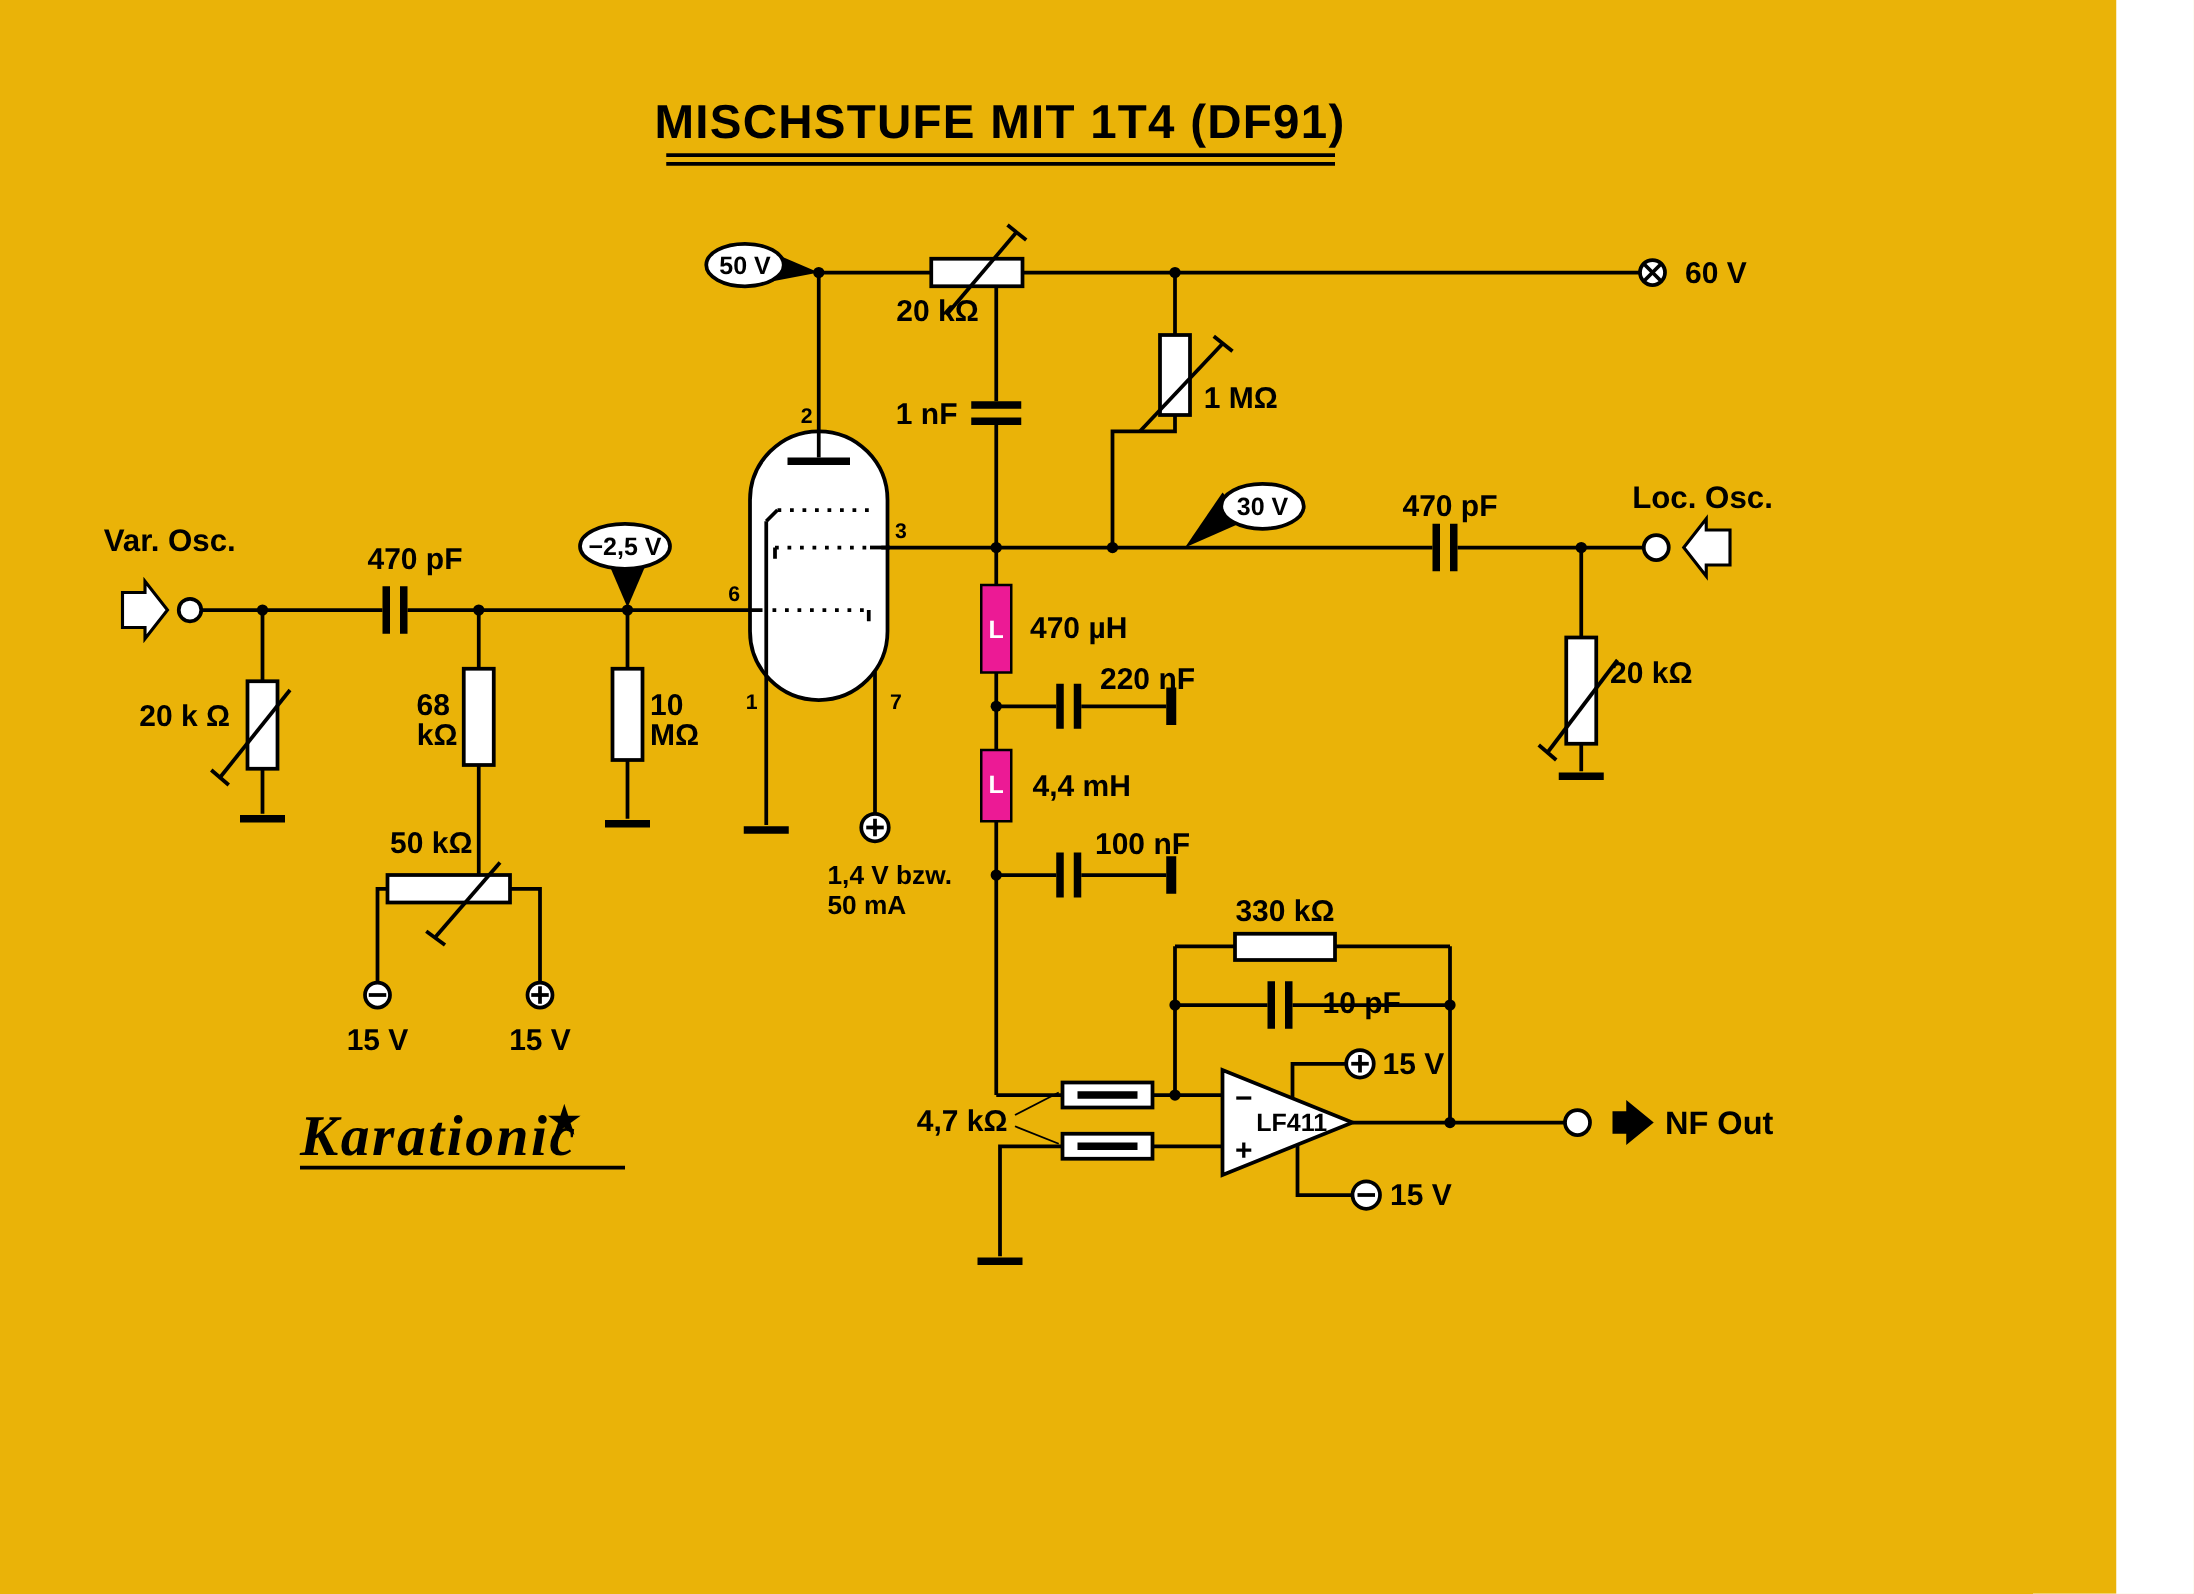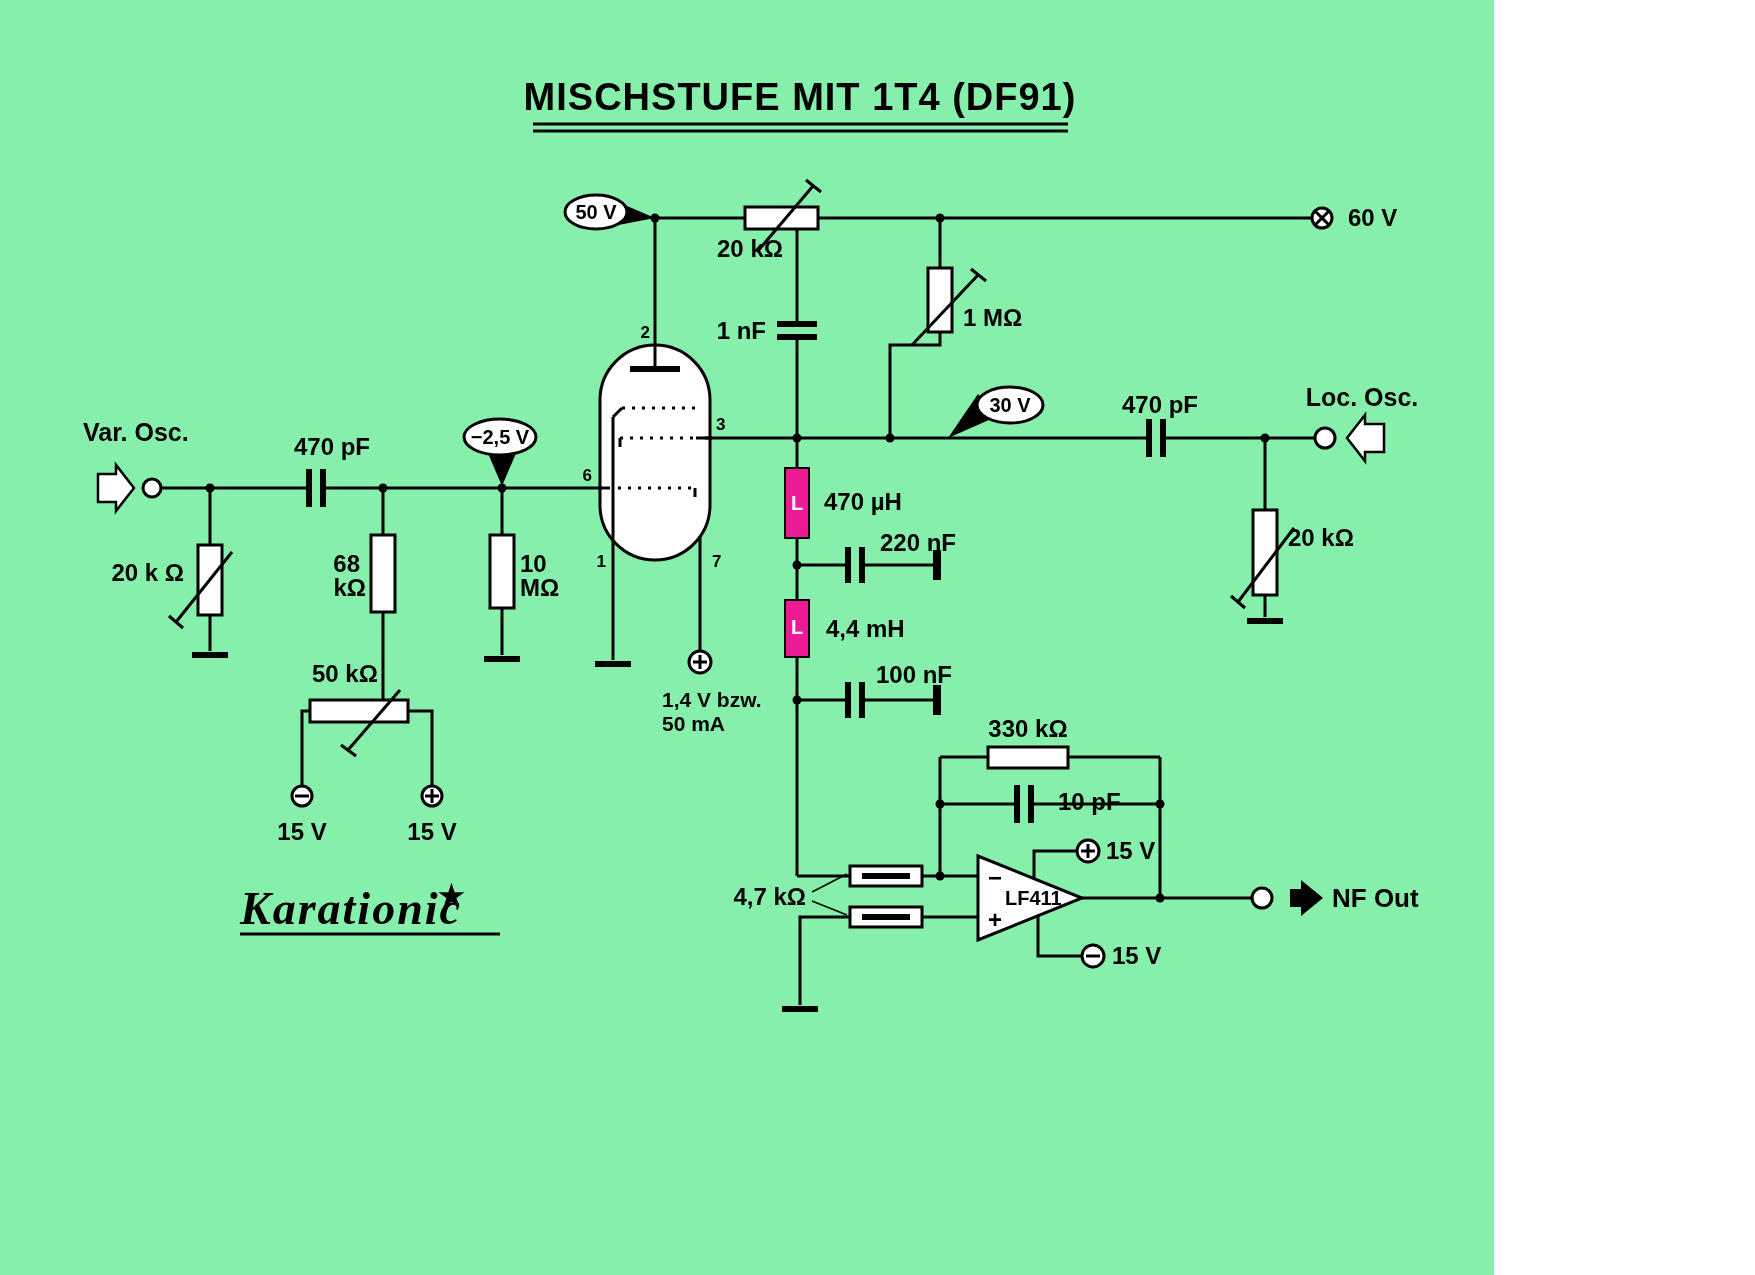--- a/index.html
+++ b/index.html
@@ -1,16 +1,16 @@
 <!DOCTYPE html>
 <html><head>
 <meta charset="utf-8">
 <style>
   html,body{margin:0;padding:0;background:#ffffff;}
-  .stage{position:relative;width:1494px;height:1275px;background:#86efac;}
+  .stage{position:relative;width:1693px;height:1275px;background:#eab308;}
   svg{display:block;}
   line,polyline,path{stroke:#000;stroke-width:3;fill:none;}
   .comp{fill:#fff;stroke:#000;stroke-width:3;}
   .plate{fill:#000;stroke:none;}
   .dot{fill:#000;stroke:none;}
   .term{fill:#fff;stroke:#000;stroke-width:3;}
   .balloon{fill:#fff;stroke:#000;stroke-width:3;}
   .tail{fill:#000;stroke:none;}
   .openarrow{fill:#fff;stroke:#000;stroke-width:2.5;}
   .solidarrow{fill:#000;stroke:none;}

